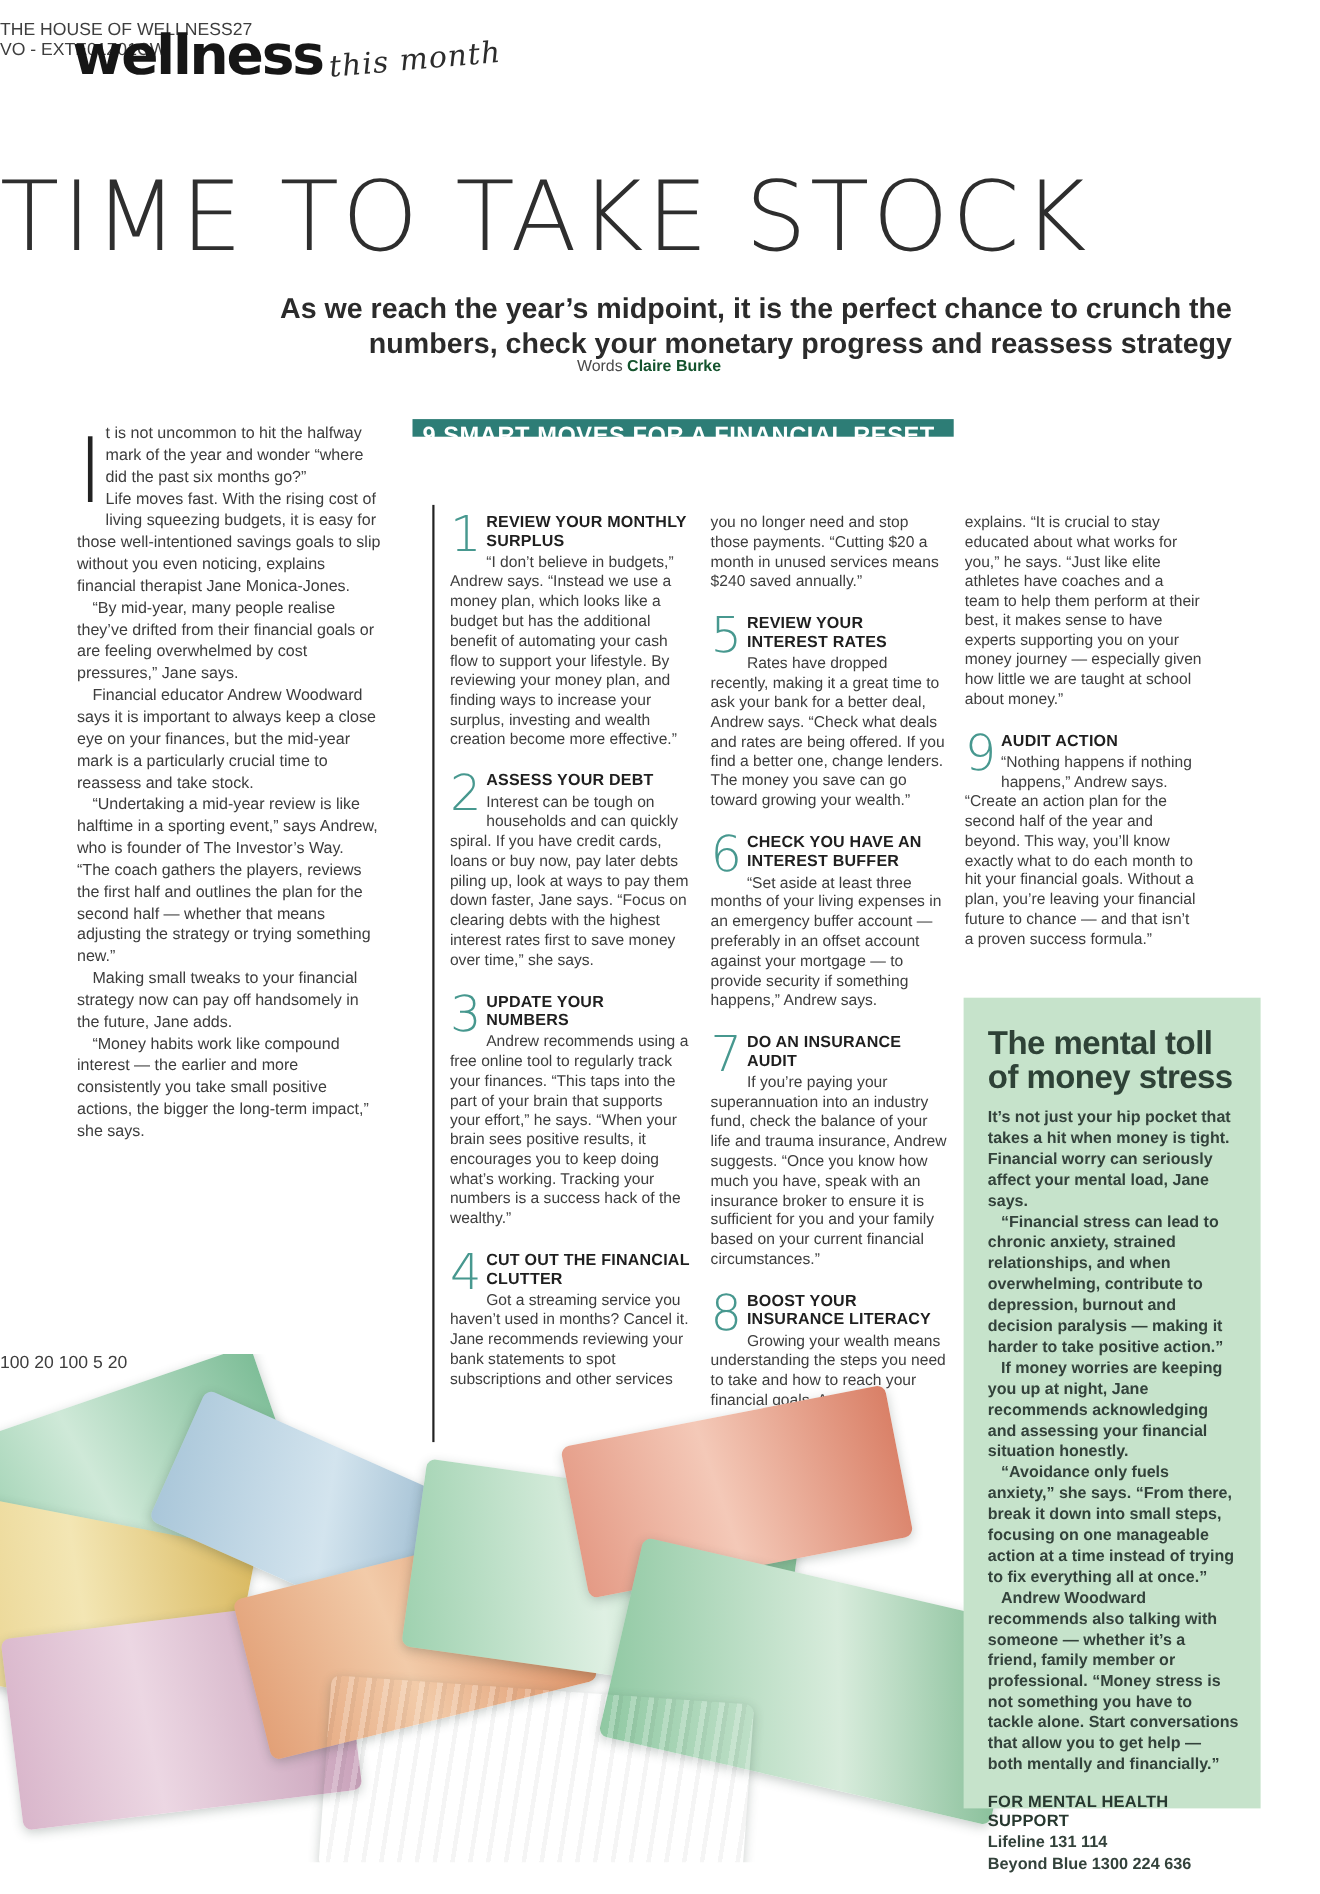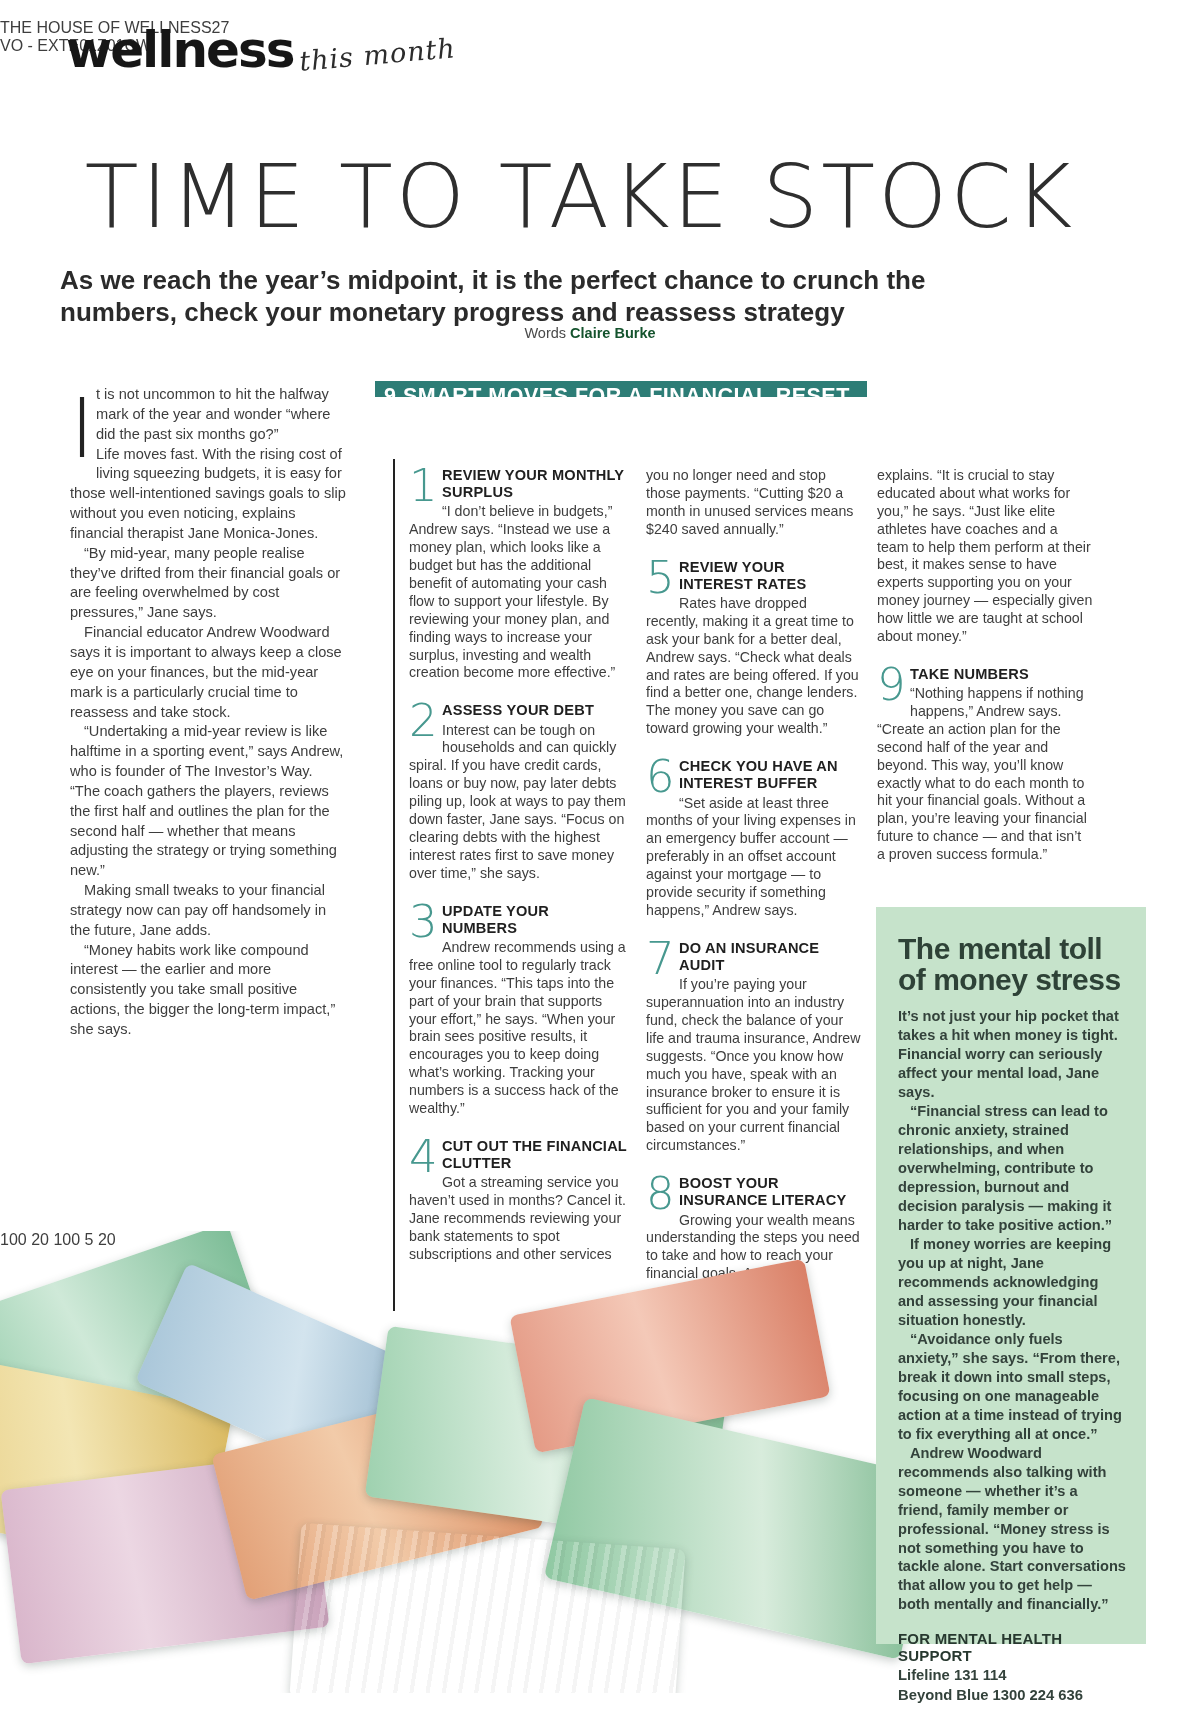--- a/index.html
+++ b/index.html
@@ -5,24 +5,24 @@
   html,body{margin:0;padding:0;background:#ffffff;}
   body{font-family:"Liberation Sans","DejaVu Sans",sans-serif;color:#3e3e3e;}
   .page{position:relative;width:1200px;height:1722px;background:#fff;overflow:hidden;margin-top:19px;}
 
   
   .masthead{position:absolute;left:66px;top:6px;display:flex;align-items:flex-start;}
   .brand{font-family:"DejaVu Sans",sans-serif;font-weight:800;font-size:50px;letter-spacing:-2px;color:#161616;line-height:1;}
   .brand-script{font-family:"DejaVu Serif",serif;font-style:italic;font-size:27px;color:#2c2c2c;margin:14px 0 0 6px;transform:rotate(-5deg);letter-spacing:1px;}
 
   
-  .headline{position:absolute;left:0;top:132px;width:1140px;text-align:center;
+  .headline{position:absolute;left:0;top:132px;width:1140px;text-align:left;
     font-family:"DejaVu Sans",sans-serif;font-weight:200;font-size:88px;letter-spacing:3px;
-    color:#2e2e2e;line-height:1.05;padding-left:10px;}
-  .standfirst{position:absolute;left:60px;top:246px;width:1060px;text-align:left;
+    color:#2e2e2e;line-height:1.05;}
+  .standfirst{position:absolute;left:60px;top:246px;width:1060px;text-align:right;
     font-weight:800;font-size:26px;line-height:1.22;color:#2b2b2b;letter-spacing:0;}
   .byline{position:absolute;left:60px;top:306px;width:1060px;text-align:center;font-size:14.5px;color:#4a4a4a;}
   .byline b{color:#14532d;}
 
   
   .intro{position:absolute;left:70px;top:366px;width:276px;font-size:14.6px;line-height:1.36;color:#3d3d3d;}
   .intro p{margin:0;}
   .intro p.ind{text-indent:14px;}
   .dropcap{float:left;width:18px;height:88px;font-family:"DejaVu Sans",sans-serif;font-weight:200;font-size:82px;line-height:80px;color:#222;margin:4px 8px 2px 0;}
 
@@ -165,21 +165,21 @@
       <span class="num">8</span>
       <h4>BOOST YOUR INSURANCE LITERACY</h4>
       <p>Growing your wealth means understanding the steps you need to take and how to reach your financial goals, Andrew</p>
     </div>
   </div>
 
   <div class="col col3">
     <p class="cont">explains. “It is crucial to stay educated about what works for you,” he says. “Just like elite athletes have coaches and a team to help them perform at their best, it makes sense to have experts supporting you on your money journey — especially given how little we are taught at school about money.”</p>
     <div class="item">
       <span class="num">9</span>
-      <h4>TAKE NUMBERS</h4>
+      <h4>AUDIT ACTION</h4>
       <p>“Nothing happens if nothing happens,” Andrew says. “Create an action plan for the second half of the year and beyond. This way, you’ll know exactly what to do each month to hit your financial goals. Without a plan, you’re leaving your financial future to chance — and that isn’t a proven success formula.”</p>
     </div>
   </div>
 
   <div class="money">
     <div class="note tex n1"></div>
     <div class="note tex n2"></div>
     <div class="note tex n3"></div>
     <div class="note tex n4"></div>
     <div class="note tex n5"></div>

